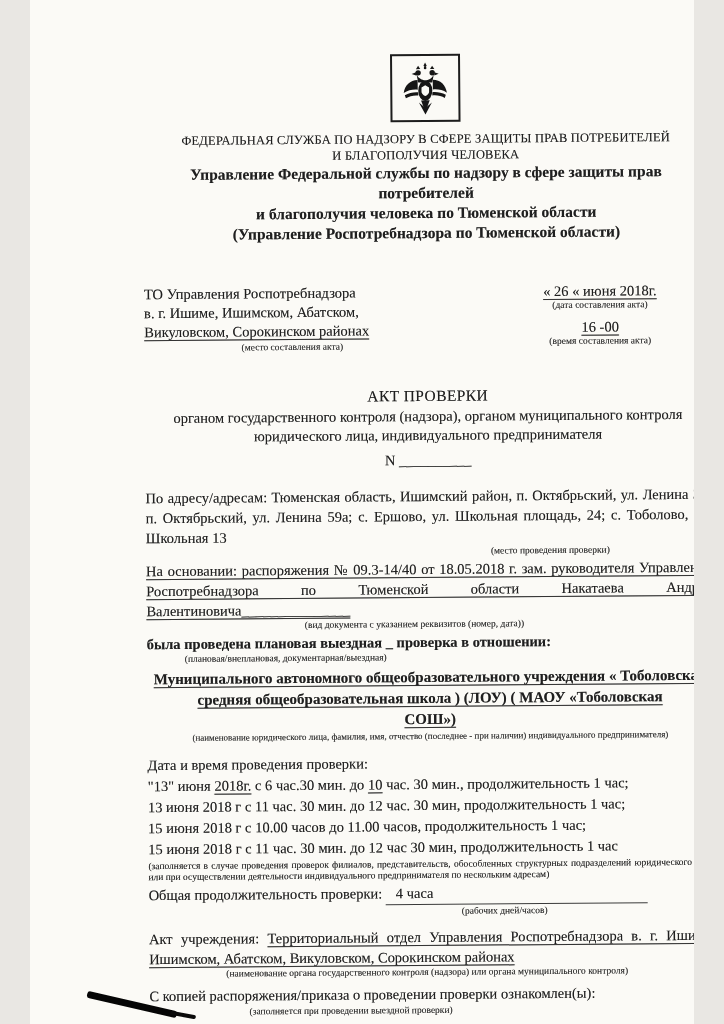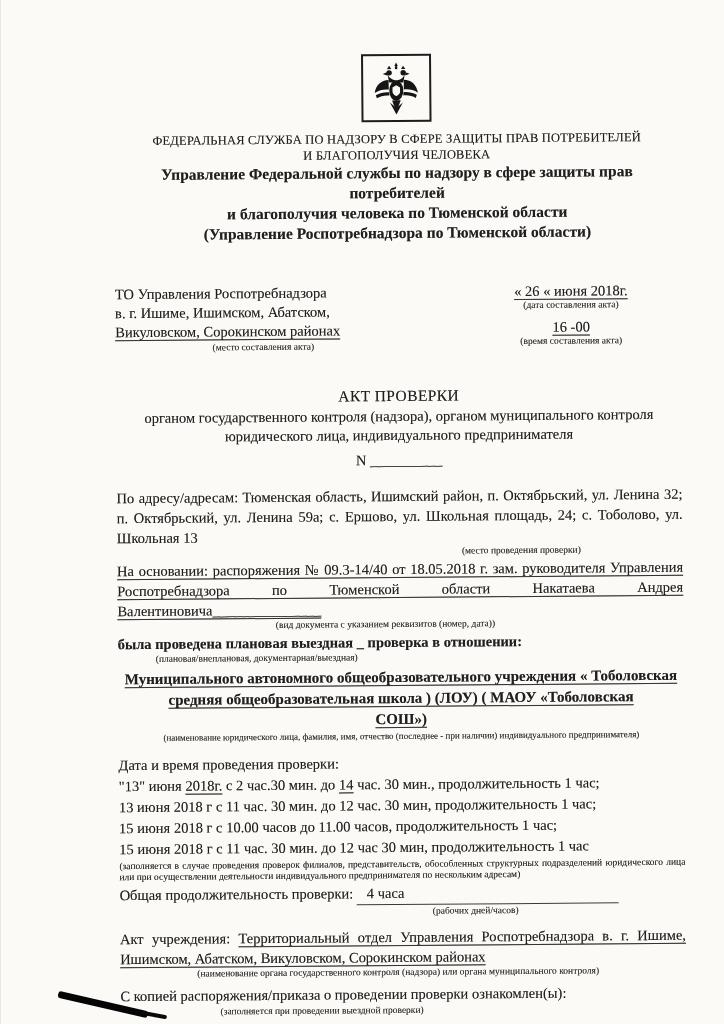--- a/index.html
+++ b/index.html
@@ -1,18 +1,18 @@
 <!DOCTYPE html>
 <html><head>
 <meta charset="utf-8">
 <style>
   html,body{margin:0;padding:0;}
   body{background:#e9e7e3;}
   .page{
-    position:relative;width:723px;height:1024px;margin:0 auto;
+    position:relative;width:664px;height:1024px;margin:0 auto;
     background:#fbfaf6;overflow:hidden;
     font-family:"Liberation Serif","DejaVu Serif",serif;
     color:#1f1f1f;
     text-shadow:0 0 .3px rgba(30,30,30,.45);
   }
   .content{
     position:absolute;left:112px;top:54px;width:566px;
     transform:rotate(-0.45deg);transform-origin:50% 0;
   }
   .center{text-align:center;}
@@ -135,21 +135,21 @@
     <div class="cap cap-checktype">(плановая/внеплановая, документарная/выездная)</div>
 
     <div class="org-block">
       <div class="u">Муниципального  автономного    общеобразовательного учреждения  « Тоболовская</div>
       <div class="u">средняя  общеобразовательная   школа ) (ЛОУ)  ( МАОУ «Тоболовская</div>
       <div class="u">СОШ»)</div>
     </div>
     <div class="cap org-cap">(наименование юридического лица, фамилия, имя, отчество (последнее - при наличии) индивидуального предпринимателя)</div>
 
     <div class="sched-line mt12">Дата и время проведения проверки:</div>
-    <div class="sched-line"><span>"13"  июня  </span><span class="u">2018г.</span><span> с 2 час.30  мин. до </span><span class="u">14</span><span> час. 30 мин., продолжительность 1 час;</span></div>
+    <div class="sched-line"><span>"13"  июня  </span><span class="u">2018г.</span><span> с 6 час.30  мин. до </span><span class="u">10</span><span> час. 30 мин., продолжительность 1 час;</span></div>
     <div class="sched-line">13 июня 2018 г с 11 час. 30 мин. до 12 час. 30 мин, продолжительность 1 час;</div>
     <div class="sched-line">15 июня 2018 г с 10.00 часов до 11.00 часов, продолжительность 1 час;</div>
     <div class="sched-line">15 июня 2018 г с 11 час. 30 мин. до 12 час 30 мин, продолжительность 1 час</div>
     <div class="sched-cap">(заполняется в случае проведения проверок филиалов, представительств, обособленных структурных подразделений юридического лица или при осуществлении деятельности индивидуального предпринимателя по нескольким адресам)</div>
     <div class="sched-line mt2"><span>Общая продолжительность проверки:</span> <span class="fill">4    часа</span></div>
     <div class="cap cap-total">(рабочих дней/часов)</div>
 
     <p class="para just mt10"><span>Акт учреждения: </span><span class="u">Территориальный отдел Управления Роспотребнадзора   в. г. Ишиме, Ишимском, Абатском, Викуловском, Сорокинском районах</span></p>
     <div class="cap cap-act">(наименование органа государственного контроля (надзора) или органа муниципального контроля)</div>
 

